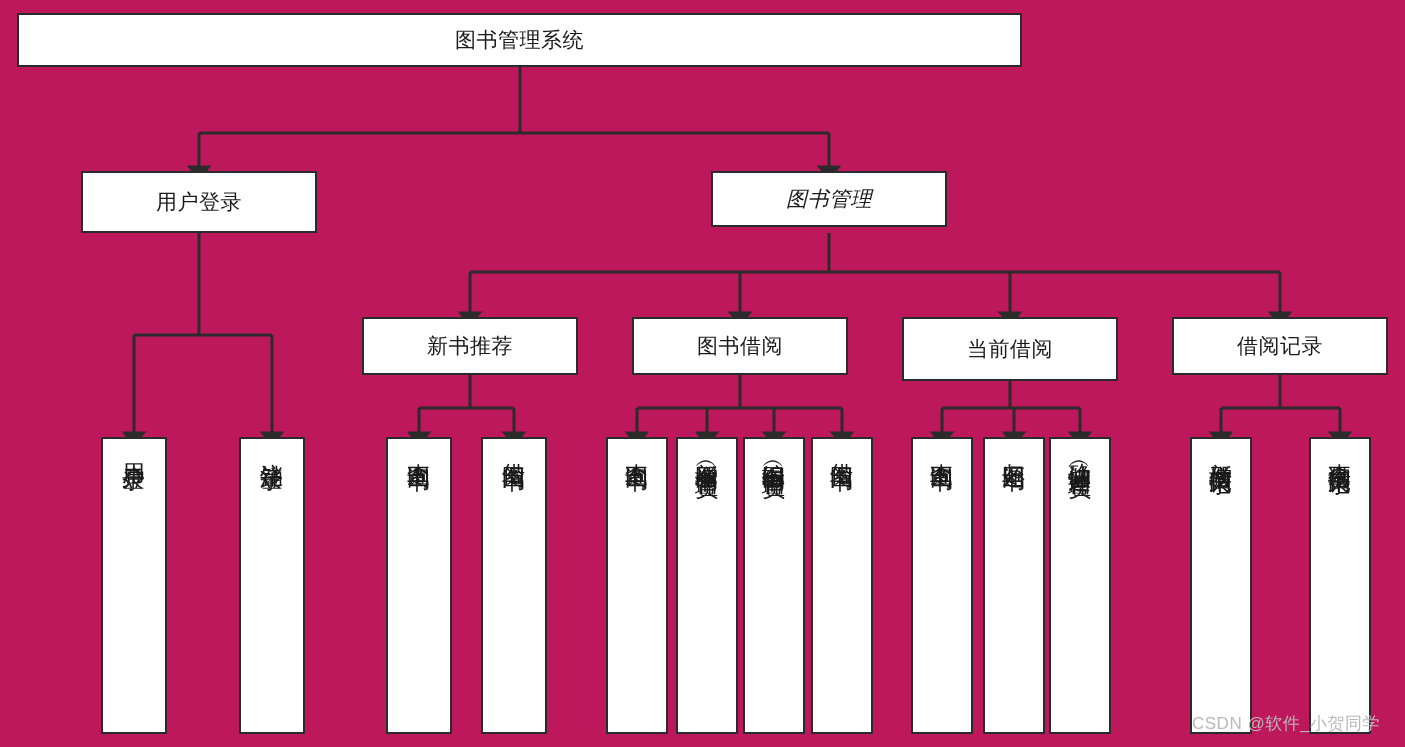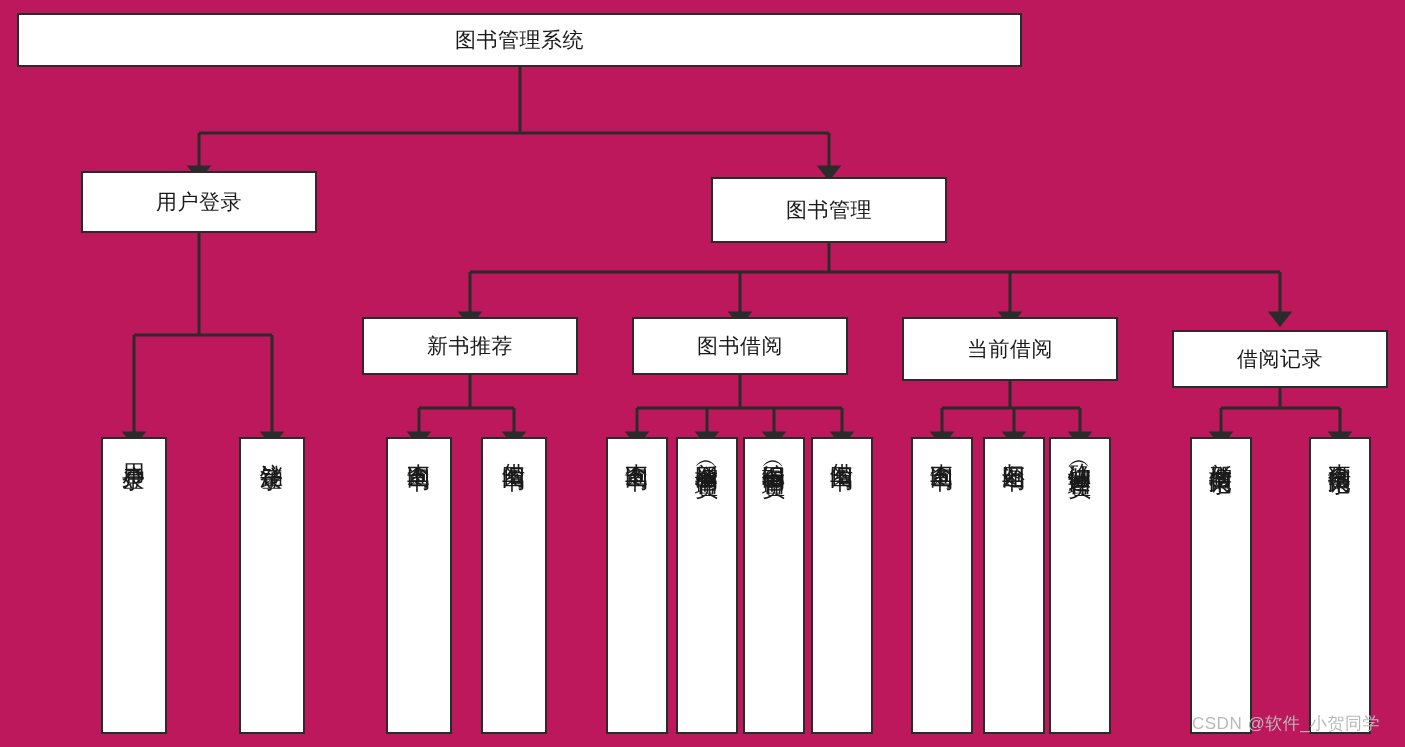--- a/index.html
+++ b/index.html
@@ -117,34 +117,34 @@
       </g>
   </svg>
 
   <div class="node root h" style="left: 17px; top: 13px; width: 1005px; height: 54px;">
     <span class="node-label">图书管理系统</span>
   </div>
 
   <div class="node h" style="left: 81px; top: 171px; width: 236px; height: 62px;">
     <span class="node-label">用户登录</span>
   </div>
-  <div class="node h" style="left: 711px; top: 177px; width: 236px; height: 66px;">
+  <div class="node h" style="left: 711px; top: 171px; width: 236px; height: 56px; font-style: italic;">
     <span class="node-label">图书管理</span>
   </div>
 
   <div class="node h" style="left: 632px; top: 317px; width: 216px; height: 58px;">
     <span class="node-label">图书借阅</span>
   </div>
   <div class="node h" style="left: 362px; top: 317px; width: 216px; height: 58px;">
     <span class="node-label">新书推荐</span>
   </div>
   <div class="node h" style="left: 902px; top: 317px; width: 216px; height: 64px;">
     <span class="node-label">当前借阅</span>
   </div>
-  <div class="node h" style="left: 1172px; top: 330px; width: 216px; height: 58px;">
+  <div class="node h" style="left: 1172px; top: 317px; width: 216px; height: 58px;">
     <span class="node-label">借阅记录</span>
   </div>
 
   <div class="node v" style="left: 101px; top: 437px; width: 66px; height: 297px;">
     <span class="node-label">用户登录</span>
   </div>
   <div class="node v" style="left: 239px; top: 437px; width: 66px; height: 297px;">
     <span class="node-label">注销登录</span>
   </div>
   <div class="node v" style="left: 386px; top: 437px; width: 66px; height: 297px;">

